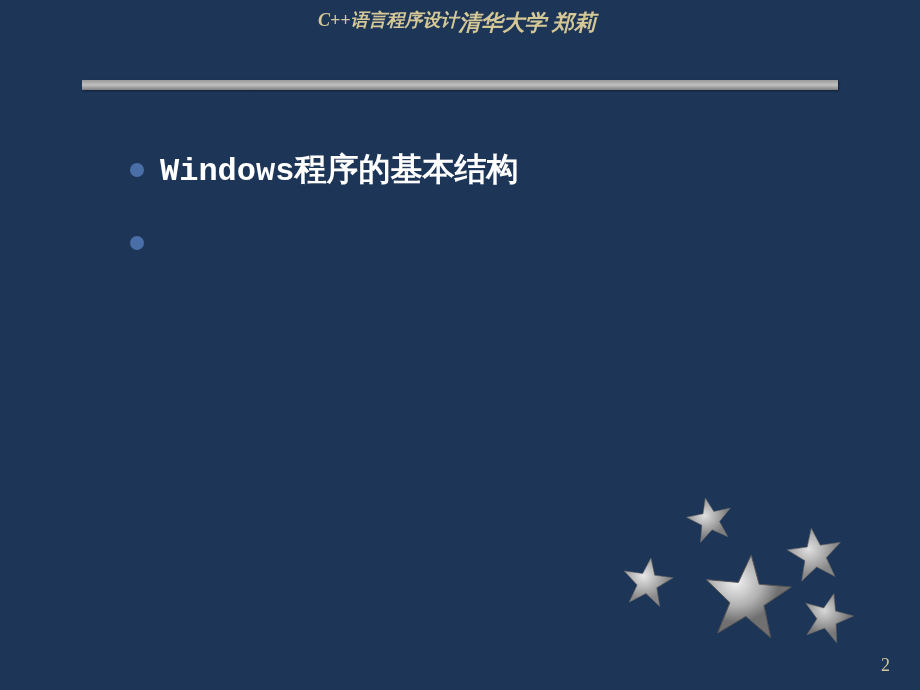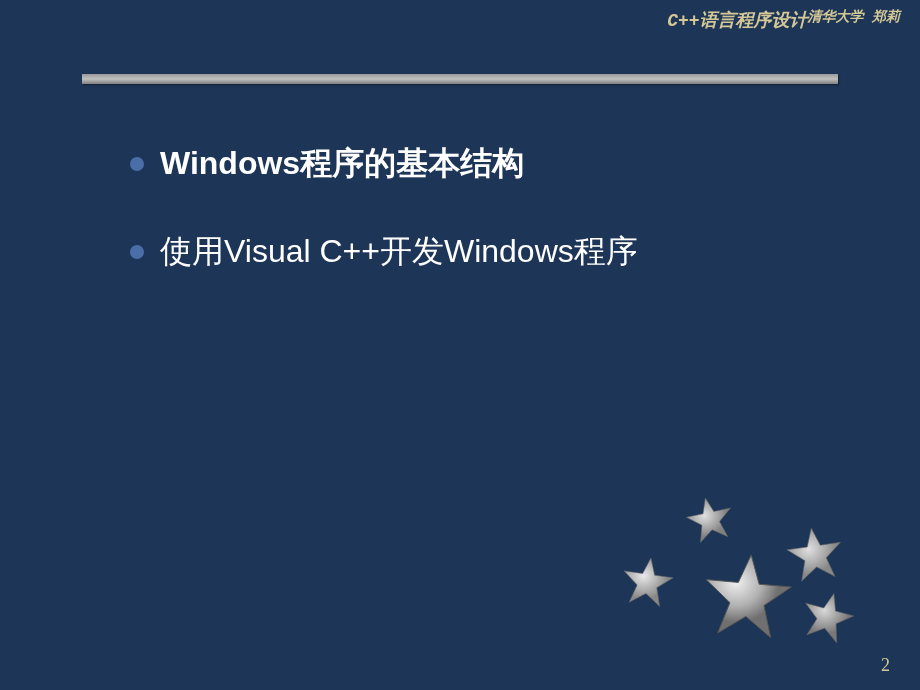--- a/index.html
+++ b/index.html
@@ -10,32 +10,32 @@
     body {
       width: 920px;
       height: 690px;
       background: #1d3557;
       position: relative;
       font-family: "Microsoft YaHei", "SimHei", Arial, sans-serif;
       overflow: hidden;
     }
     .header {
       display: flex;
-      justify-content: flex-end;
+      justify-content: center;
       padding: 8px 20px 4px 14px;
       color: #d4c896;
       font-style: italic;
       font-weight: bold;
-      font-family: Liberation Mono, monospace;
+      font-family: Liberation Serif, serif;
     }
     .header-left {
       font-size: 18px;
     }
     .header-right {
-      font-size: 14px;
+      font-size: 22px;
     }
     .title-section {
       margin-top: 38px;
       margin-left: 82px;
       margin-right: 82px;
     }
     .slide-title {
       color: #d4a83a;
       font-size: 44px;
       font-weight: bold;
@@ -62,21 +62,21 @@
     }
     .bullet-marker {
       width: 14px;
       height: 14px;
       border-radius: 50%;
       background: #4a6ea8;
       margin-right: 16px;
       flex-shrink: 0;
     }
     .bullet-text {
-      font-family: Liberation Sans, sans-serif;
+      font-family: Liberation Mono, monospace;
     }
     .bullet-text .bold-part {
       font-weight: bold;
     }
     .page-number {
       position: absolute;
       bottom: 14px;
       right: 30px;
       color: #d4c896;
       font-size: 18px;
@@ -109,21 +109,20 @@
   <div class="title-underline"></div>
 </div>
 
 <div class="content-section">
   <div class="bullet-item">
     <div class="bullet-marker"></div>
     <div class="bullet-text"><span class="bold-part">Windows程序的基本结构</span></div>
   </div>
   <div class="bullet-item">
     <div class="bullet-marker"></div>
-    <div class="bullet-text">使用Visual C++开发Windows程序</div>
   </div>
 </div>
 
 <div class="stars">
   <div class="star" style="left:35px; top:80px; width:55px; height:55px; transform:rotate(8deg);">
     <svg viewBox="0 0 100 100">
       <defs>
         <radialGradient id="sg1" cx="40%" cy="40%">
           <stop offset="0%" stop-color="#e8e8e8"></stop>
           <stop offset="100%" stop-color="#888888"></stop>

